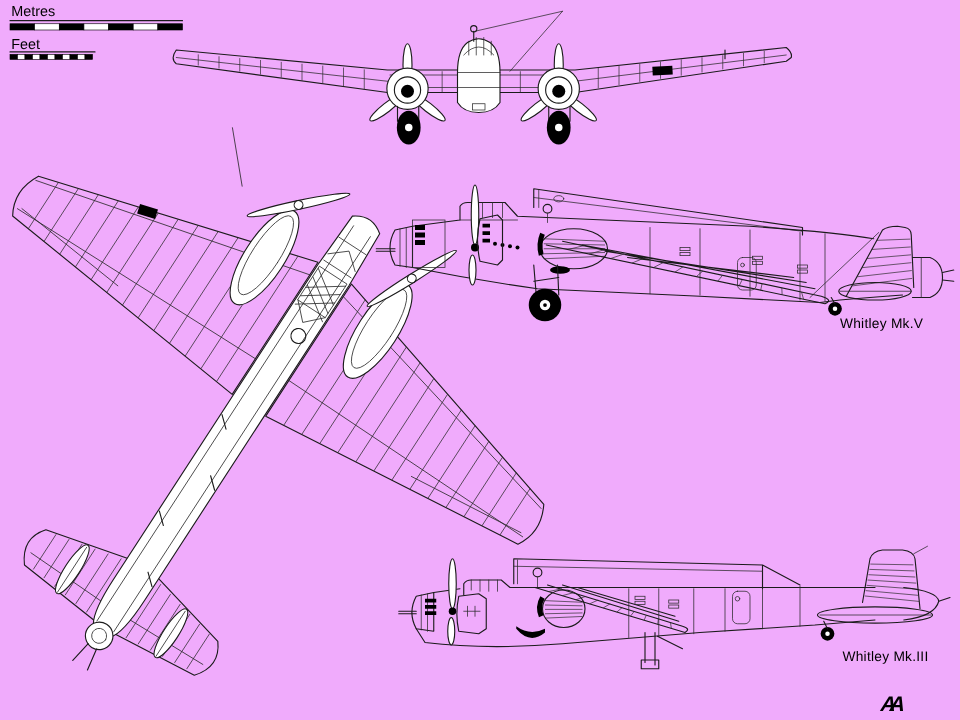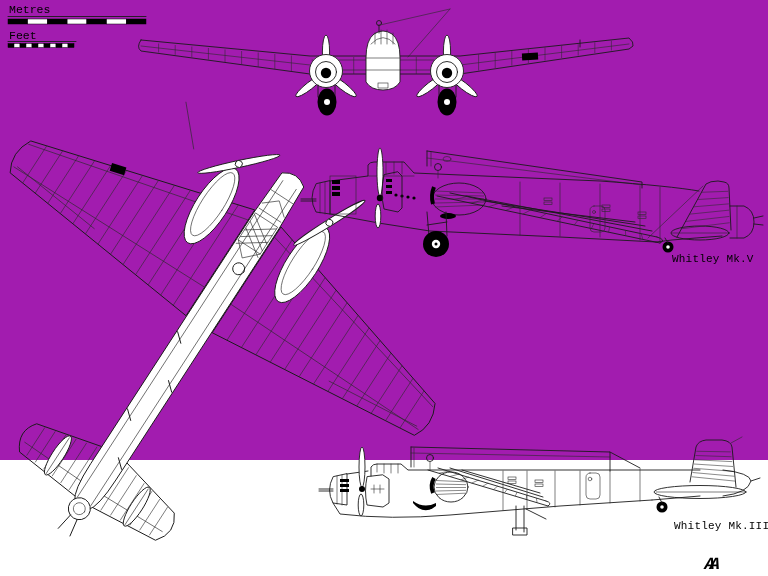--- a/index.html
+++ b/index.html
@@ -1,17 +1,17 @@
 <!DOCTYPE html>
 <html><head>
 <meta charset="utf-8">
 <style>
   html,body{margin:0;padding:0;background:#ffffff;width:768px;height:576px;overflow:hidden;
             font-family:"Liberation Sans",sans-serif;}
-  .stage{position:relative;width:768px;height:460px;background:#a21caf;font-family:Liberation Mono, monospace;}
+  .stage{position:relative;width:768px;height:576px;background:#f0abfc;}
   svg{display:block}
   .ln{fill:none;stroke:#1b1b1b;stroke-width:0.9;stroke-linecap:round;stroke-linejoin:round;}
   .ln-thin{fill:none;stroke:#2a2a2a;stroke-width:0.6;stroke-linecap:round;}
   .ink{fill:#000;stroke:none;}
   .wht{fill:#fff;stroke:#1b1b1b;stroke-width:0.9;}
   text{fill:#000;}
   .lbl{font-size:11px;letter-spacing:0.2px;}
   .scale-lbl{font-size:11.5px;}
   .logo-txt{font-size:17px;font-style:italic;font-weight:bold;letter-spacing:-5px;}
 </style>

